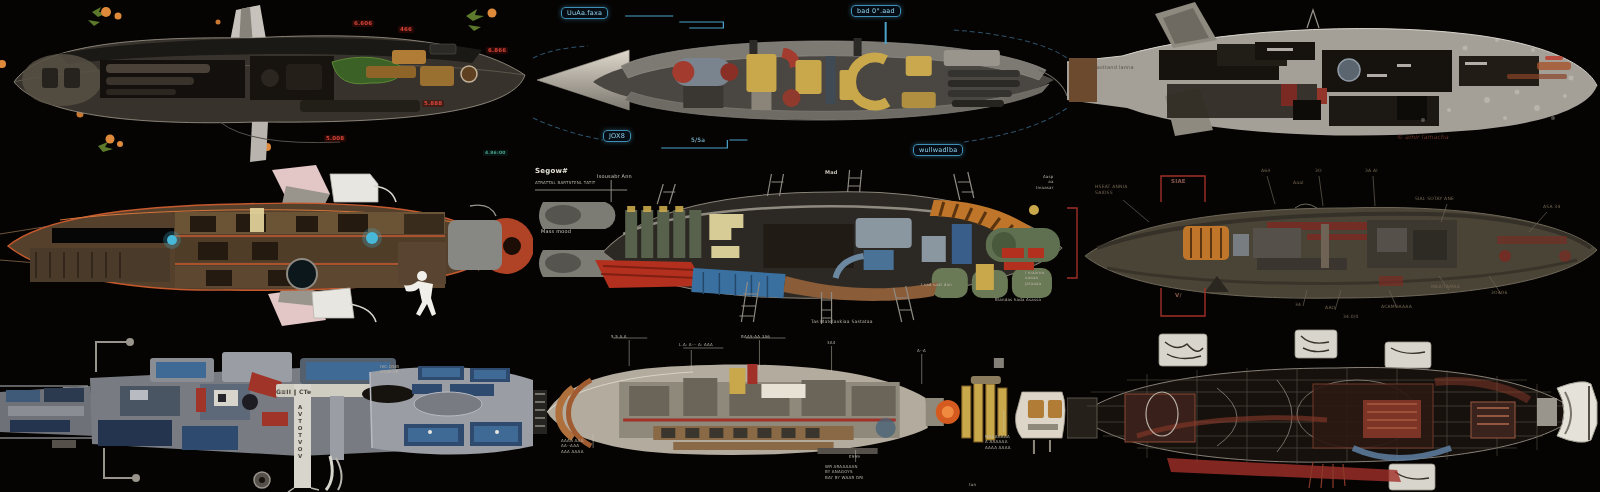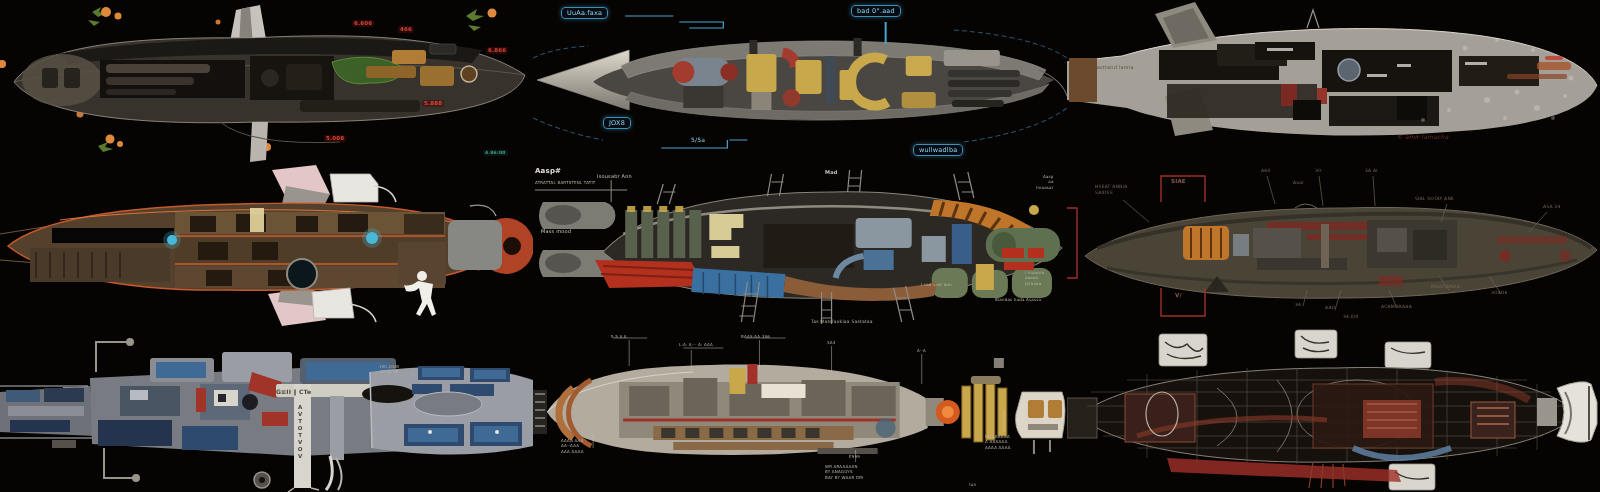--- a/index.html
+++ b/index.html
@@ -139,21 +139,21 @@
       <g stroke="#4da3cc" fill="none">
         <path d="M92,16 L140,16" stroke-width="1"></path>
         <path d="M146,22 h44 v6 h-34" stroke-width="1.2"></path>
         <path d="M352,22 v22" stroke-width="2"></path>
         <path d="M128,148 h66 v-8" stroke-width="1.2"></path>
         <path d="M196,140 h18" stroke-width="1"></path>
       </g>
     </svg>
     <span class="lbl cyan-box" style="left:28px;top:7px">UuAa.faxa</span>
     <span class="lbl cyan-box" style="left:318px;top:5px">bad 0°.aad</span>
-    <span class="lbl cyan-box" style="left:70px;top:117px">JOX8</span>
+    <span class="lbl cyan-box" style="left:70px;top:130px">JOX8</span>
     <span class="lbl cyan-txt" style="left:158px;top:136px">5/5a</span>
     <span class="lbl cyan-box" style="left:380px;top:144px">wullwadlba</span>
   </div>
 
   <div class="panel">
     <svg viewBox="0 0 533 164" preserveAspectRatio="none">
       <g>
         <path d="M0,62 L55,56 C140,30 300,22 400,34 C470,42 520,62 530,86 C520,112 460,128 380,132 C260,142 120,130 60,108 L0,100 Z" fill="#b2ada4" opacity="0.92"></path>
         <path d="M0,62 L55,56 C140,30 300,22 400,34 C470,42 520,62 530,86" fill="none" stroke="#d8d4cc" stroke-width="1"></path>
         <rect x="2" y="58" width="28" height="44" fill="#6b4a2e"></rect>
@@ -346,21 +346,21 @@
         <path d="M288,128 v32 M298,128 v32 M288,136 h10 M288,146 h10 M288,154 h10"></path>
         <path d="M360,124 l8,34 M372,122 l8,34 M362,134 h12 M366,146 h12"></path>
         <path d="M420,10 l6,26 M434,8 l6,26 M424,18 h12 M428,28 h12"></path>
         <path d="M316,6 l-2,22 M328,6 l-2,22 M316,14 h12 M315,22 h12"></path>
         <path d="M238,10 l-4,22 M250,10 l-4,22 M238,18 h12"></path>
         <path d="M130,20 l-6,20 M142,20 l-6,20 M130,28 h12"></path>
       </g>
       <path d="M2,26 h92" stroke="#8f8a82" stroke-width="1"></path>
       <path d="M78,16 v22" stroke="#8f8a82" stroke-width="1"></path>
     </svg>
-    <span class="lbl white-title" style="left:2px;top:3px">Aasp#</span>
+    <span class="lbl white-title" style="left:2px;top:3px">Segow#</span>
     <span class="lbl white-xs" style="left:2px;top:16px">ATRATTAL BARTSTENL TATIT</span>
     <span class="lbl white-sm" style="left:64px;top:9px">Isousabr Ann</span>
     <span class="lbl white-sm" style="left:8px;top:64px">Mass mood</span>
     <span class="lbl white-sm" style="left:292px;top:5px;font-weight:bold">Mad</span>
     <span class="lbl white-xs" style="left:503px;top:10px;text-align:right">Aasp
 aa
 Imaasar</span>
     <span class="lbl white-xs" style="left:388px;top:118px">I sad saat dan</span>
     <span class="lbl white-xs" style="left:492px;top:106px">I maaroo
 aaaaa

